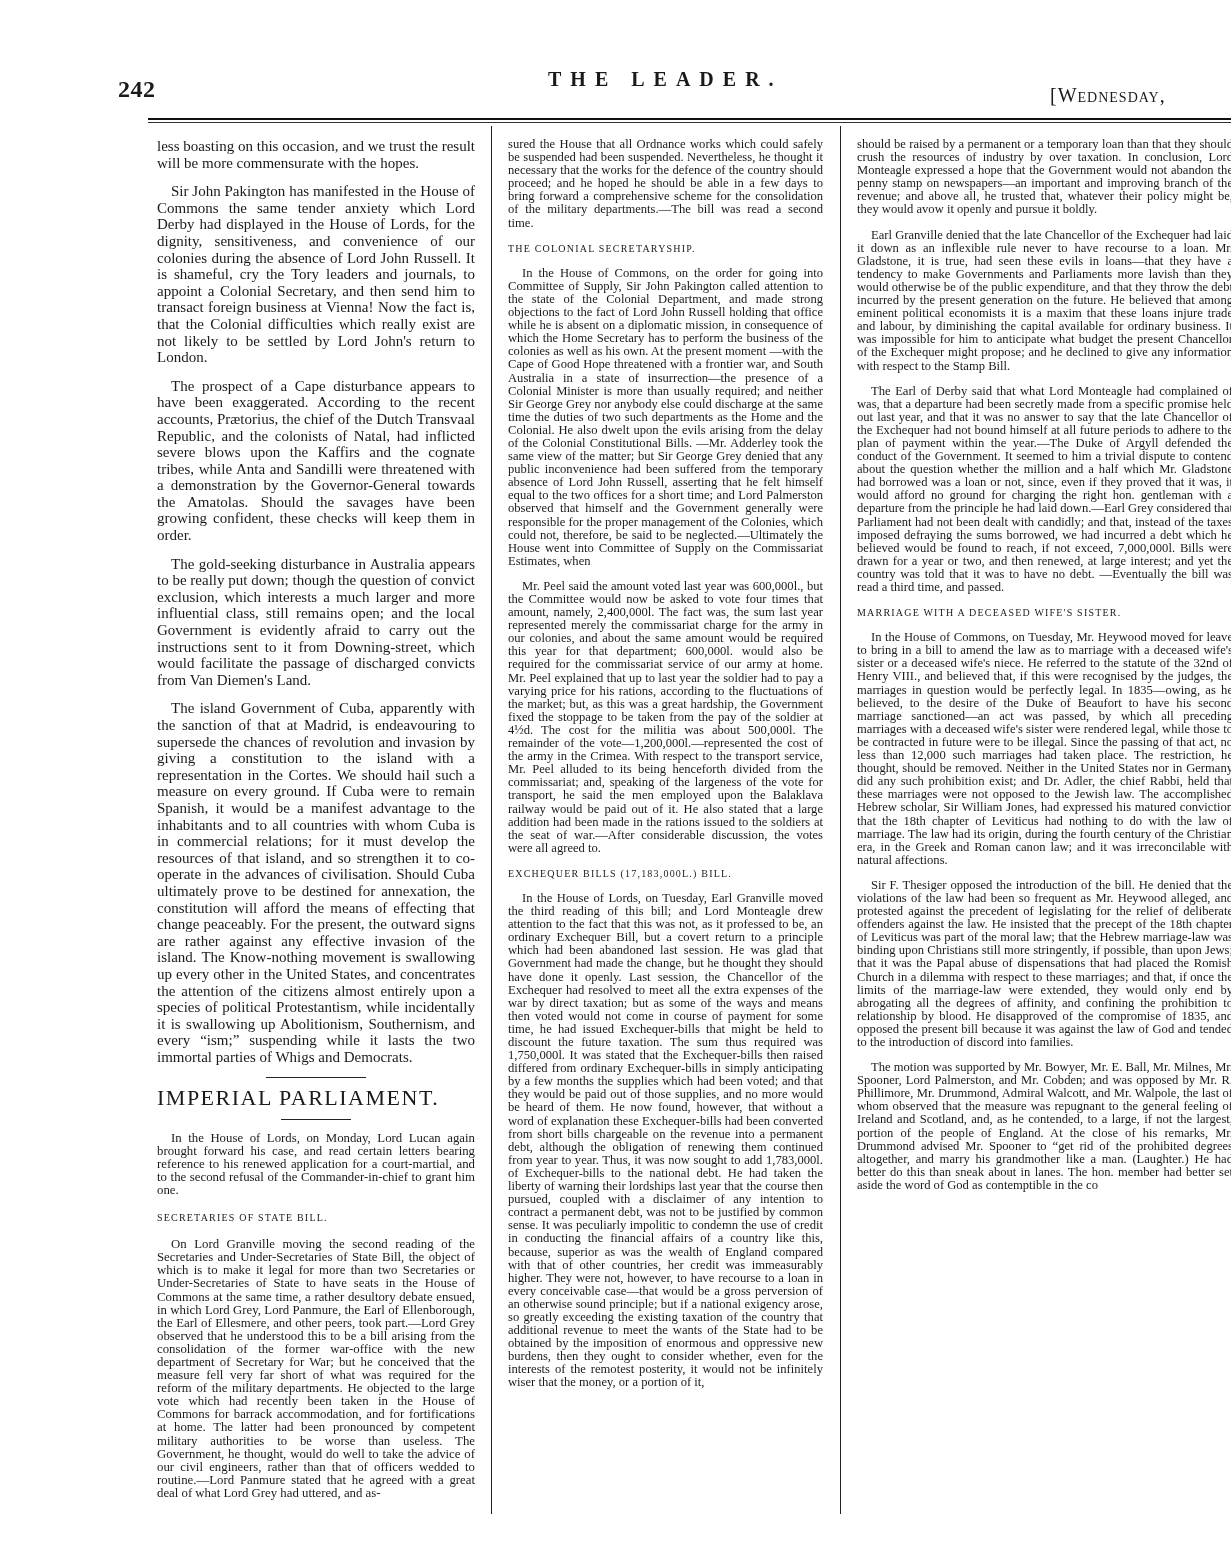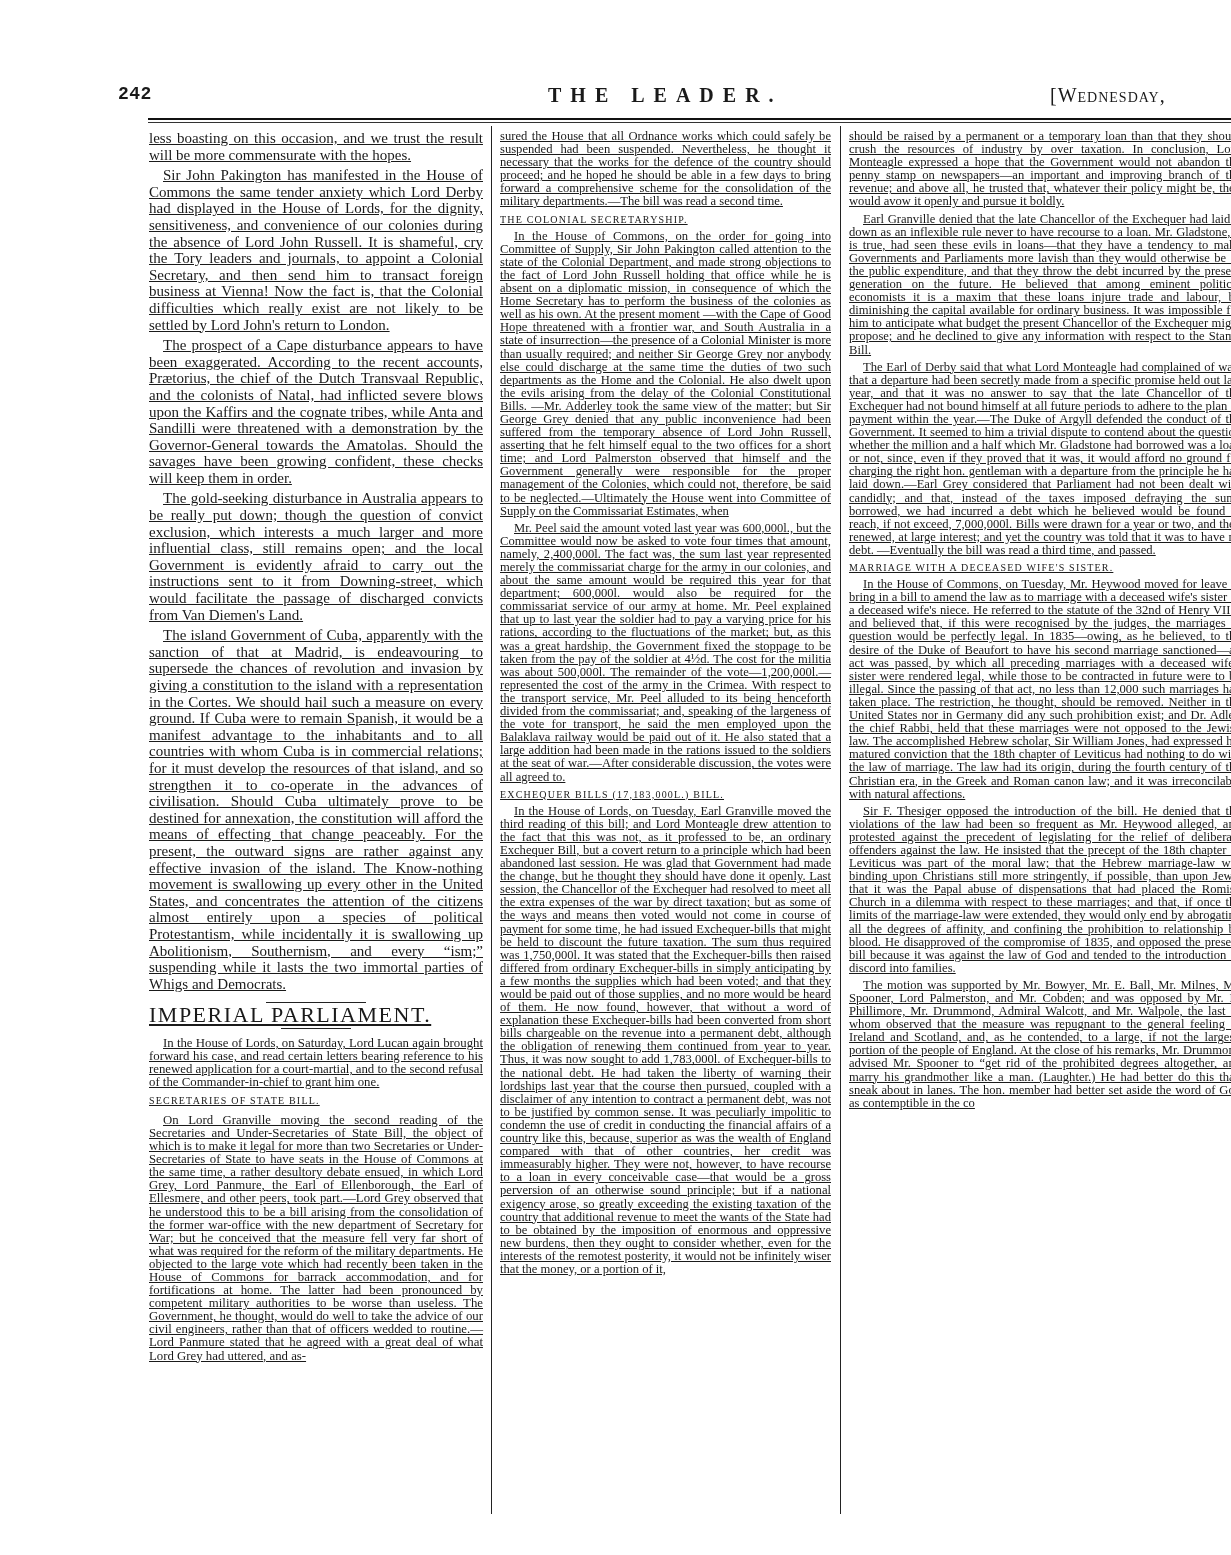--- a/index.html
+++ b/index.html
@@ -1,23 +1,23 @@
 <!DOCTYPE html>
 <html><head>
 <meta charset="utf-8">
 <style>
   html, body { margin: 0; padding: 0; background: #ffffff; }
   body { width: 1231px; height: 1555px; position: relative; overflow: hidden; color: #1a1a1a; font-family: "Liberation Serif", "DejaVu Serif", serif; }
-  .page-number { position: absolute; left: 118px; top: 84px; font-size: 18px; font-weight: bold; letter-spacing: 0.5px; font-family: Liberation Mono, monospace; }
-  .masthead { position: absolute; left: 548px; top: 84px; font-size: 20px; font-weight: bold; letter-spacing: 9px; }
+  .page-number { position: absolute; left: 118px; top: 76px; font-size: 24px; font-weight: bold; letter-spacing: 0.5px; }
+  .masthead { position: absolute; left: 548px; top: 68px; font-size: 20px; font-weight: bold; letter-spacing: 9px; }
   .date-head { position: absolute; left: 1050px; top: 84px; font-size: 20px; font-variant: small-caps; letter-spacing: 1px; white-space: nowrap; }
   .rule-top { position: absolute; left: 148px; top: 118px; width: 1083px; height: 0; border-top: 2px solid #111; }
   .rule-top2 { position: absolute; left: 148px; top: 122px; width: 1083px; height: 0; border-top: 1px solid #333; }
   .col { position: absolute; top: 126px; overflow: hidden; text-align: justify; }
-  .col p { margin: 4px; text-indent: 14px; hyphens: manual; text-decoration: underline; }
+  .col p { margin: 12px; text-indent: 14px; hyphens: manual; }
   .col1 { left: 145px; width: 342px; height: 1400px; font-size: 15px; line-height: 16.6px; }
   .col2 { left: 496px; width: 339px; height: 1400px; font-size: 12.6px; line-height: 13.1px; }
   .col3 { left: 845px; width: 386px; height: 1400px; font-size: 12.6px; line-height: 13.1px; }
   .col3 .inner { width: 400px; }
   .vrule { position: absolute; top: 126px; width: 0; border-left: 1px solid #222; height: 1388px; }
   .v1 { left: 491px; }
   .v2 { left: 840px; }
   .sub-head { font-size: 10px; letter-spacing: 1.2px; text-transform: uppercase; margin: 4px 0 2px 0; text-indent: 0 !important; }
   .section-title { text-align: left; font-size: 22px; letter-spacing: 1.5px; margin: 8px 0 8px 0; text-indent: 0 !important; }
   .short-rule { width: 100px; margin: 10px auto 0 auto; border-top: 1px solid #222; }
@@ -39,21 +39,21 @@
 
 <div class="col col1">
   <p class="noindent">less boasting on this occasion, and we trust the result will be more commensurate with the hopes.</p>
   <p>Sir John Pakington has manifested in the House of Commons the same tender anxiety which Lord Derby had displayed in the House of Lords, for the dignity, sensitiveness, and convenience of our colonies during the absence of Lord John Russell. It is shameful, cry the Tory leaders and journals, to appoint a Colonial Secretary, and then send him to transact foreign business at Vienna! Now the fact is, that the Colonial difficulties which really exist are not likely to be settled by Lord John's return to London.</p>
   <p>The prospect of a Cape disturbance appears to have been exaggerated. According to the recent accounts, Prætorius, the chief of the Dutch Transvaal Republic, and the colonists of Natal, had inflicted severe blows upon the Kaffirs and the cognate tribes, while Anta and Sandilli were threatened with a demonstration by the Governor-General towards the Amatolas. Should the savages have been growing confident, these checks will keep them in order.</p>
   <p>The gold-seeking disturbance in Australia appears to be really put down; though the question of convict exclusion, which interests a much larger and more influential class, still remains open; and the local Government is evidently afraid to carry out the instructions sent to it from Downing-street, which would facilitate the passage of discharged convicts from Van Diemen's Land.</p>
   <p>The island Government of Cuba, apparently with the sanction of that at Madrid, is endeavouring to supersede the chances of revolution and invasion by giving a constitution to the island with a representation in the Cortes. We should hail such a measure on every ground. If Cuba were to remain Spanish, it would be a manifest advantage to the inhabitants and to all countries with whom Cuba is in commercial relations; for it must develop the resources of that island, and so strengthen it to co-operate in the advances of civilisation. Should Cuba ultimately prove to be destined for annexation, the constitution will afford the means of effecting that change peaceably. For the present, the outward signs are rather against any effective invasion of the island. The Know-nothing movement is swallowing up every other in the United States, and concentrates the attention of the citizens almost entirely upon a species of political Protestantism, while incidentally it is swallowing up Abolitionism, Southernism, and every “ism;” suspending while it lasts the two immortal parties of Whigs and Democrats.</p>
   <div class="short-rule"></div>
   <p class="section-title">IMPERIAL PARLIAMENT.</p>
   <div class="short-rule2"></div>
-  <p class="small">In the House of Lords, on Saturday, Lord Lucan again brought forward his case, and read certain letters bearing reference to his renewed application for a court-martial, and to the second refusal of the Commander-in-chief to grant him one.</p>
+  <p class="small">In the House of Lords, on Monday, Lord Lucan again brought forward his case, and read certain letters bearing reference to his renewed application for a court-martial, and to the second refusal of the Commander-in-chief to grant him one.</p>
   <p class="sub-head">Secretaries of State Bill.</p>
   <p class="small">On Lord Granville moving the second reading of the Secretaries and Under-Secretaries of State Bill, the object of which is to make it legal for more than two Secretaries or Under-Secretaries of State to have seats in the House of Commons at the same time, a rather desultory debate ensued, in which Lord Grey, Lord Panmure, the Earl of Ellenborough, the Earl of Ellesmere, and other peers, took part.—Lord Grey observed that he understood this to be a bill arising from the consolidation of the former war-office with the new department of Secretary for War; but he conceived that the measure fell very far short of what was required for the reform of the military departments. He objected to the large vote which had recently been taken in the House of Commons for barrack accommodation, and for fortifications at home. The latter had been pronounced by competent military authorities to be worse than useless. The Government, he thought, would do well to take the advice of our civil engineers, rather than that of officers wedded to routine.—Lord Panmure stated that he agreed with a great deal of what Lord Grey had uttered, and as-</p>
 </div>
 
 <div class="col col2">
   <p class="noindent">sured the House that all Ordnance works which could safely be suspended had been suspended. Nevertheless, he thought it necessary that the works for the defence of the country should proceed; and he hoped he should be able in a few days to bring forward a comprehensive scheme for the consolidation of the military departments.—The bill was read a second time.</p>
   <p class="sub-head">The Colonial Secretaryship.</p>
   <p>In the House of Commons, on the order for going into Committee of Supply, Sir John Pakington called attention to the state of the Colonial Department, and made strong objections to the fact of Lord John Russell holding that office while he is absent on a diplomatic mission, in consequence of which the Home Secretary has to perform the business of the colonies as well as his own. At the present moment —with the Cape of Good Hope threatened with a frontier war, and South Australia in a state of insurrection—the presence of a Colonial Minister is more than usually required; and neither Sir George Grey nor anybody else could discharge at the same time the duties of two such departments as the Home and the Colonial. He also dwelt upon the evils arising from the delay of the Colonial Constitutional Bills. —Mr. Adderley took the same view of the matter; but Sir George Grey denied that any public inconvenience had been suffered from the temporary absence of Lord John Russell, asserting that he felt himself equal to the two offices for a short time; and Lord Palmerston observed that himself and the Government generally were responsible for the proper management of the Colonies, which could not, therefore, be said to be neglected.—Ultimately the House went into Committee of Supply on the Commissariat Estimates, when</p>
   <p>Mr. Peel said the amount voted last year was 600,000l., but the Committee would now be asked to vote four times that amount, namely, 2,400,000l. The fact was, the sum last year represented merely the commissariat charge for the army in our colonies, and about the same amount would be required this year for that department; 600,000l. would also be required for the commissariat service of our army at home. Mr. Peel explained that up to last year the soldier had to pay a varying price for his rations, according to the fluctuations of the market; but, as this was a great hardship, the Government fixed the stoppage to be taken from the pay of the soldier at 4½d. The cost for the militia was about 500,000l. The remainder of the vote—1,200,000l.—represented the cost of the army in the Crimea. With respect to the transport service, Mr. Peel alluded to its being henceforth divided from the commissariat; and, speaking of the largeness of the vote for transport, he said the men employed upon the Balaklava railway would be paid out of it. He also stated that a large addition had been made in the rations issued to the soldiers at the seat of war.—After considerable discussion, the votes were all agreed to.</p>
   <p class="sub-head">Exchequer Bills (17,183,000l.) Bill.</p>

